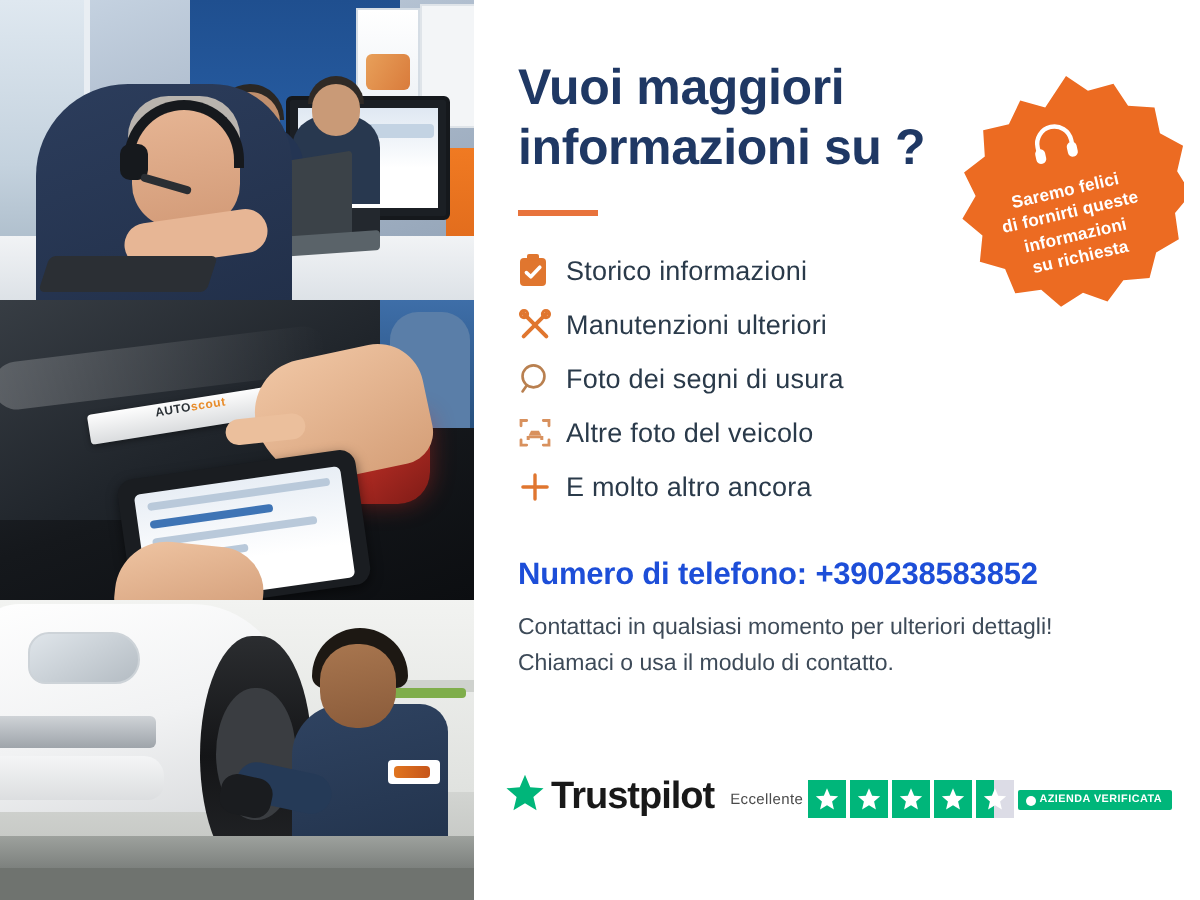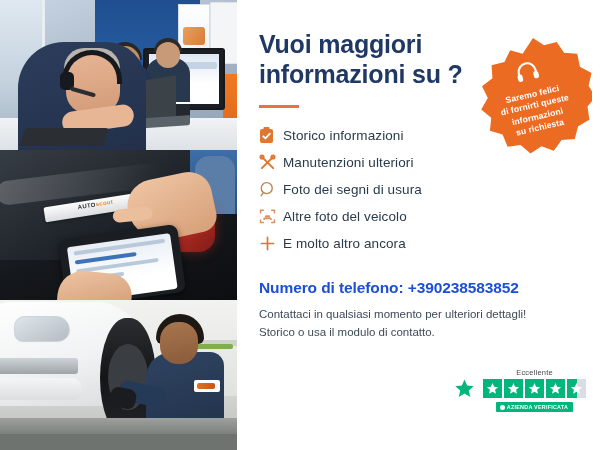--- a/index.html
+++ b/index.html
@@ -410,21 +410,21 @@
     align-items: center;
     gap: 8px;
   }
   .tp-logo { display: flex; align-items: center; gap: 3px; }
   .tp-name {
     font-size: 19px;
     font-weight: 700;
     color: #191919;
     letter-spacing: -.5px;
   }
-  .tp-right { display: flex; flex-direction: column; align-items: center; gap: 2px; text-align: center; }
+  .tp-right { display: flex; flex-direction: row; align-items: center; gap: 2px; text-align: center; }
   .tp-rating-word {
     font-size: 7.5px;
     color: #4a4a4a;
     letter-spacing: .2px;
     align-self: center;
   }
   .stars { display: flex; gap: 2px; }
   .star-box {
     width: 19px; height: 19px;
     background: #00b67a;
@@ -611,21 +611,21 @@
           </svg>
         </span>
         <span class="feature-label">E molto altro ancora</span>
       </li>
 
     </ul>
 
     <div class="phone-line">Numero di telefono: +390238583852</div>
     <div class="sub-line">
       <div>Contattaci in qualsiasi momento per ulteriori dettagli!</div>
-      <div>Storico o usa il modulo di contatto.</div>
+      <div>Chiamaci o usa il modulo di contatto.</div>
     </div>
 
     <div class="badge">
       <div class="burst"></div>
       <div class="inner">
         <span class="headset-icon">
           <svg width="24" height="22" viewBox="0 0 24 22" aria-hidden="true">
             <path d="M3.4 13.2 V11.2 a8.6 8.6 0 0 1 17.2 0 v2" fill="none" stroke="#ffffff" stroke-width="2.2" stroke-linecap="round"></path>
             <rect x="1.4" y="12.2" width="5" height="7.4" rx="2.4" fill="#ffffff"></rect>
             <rect x="17.6" y="12.2" width="5" height="7.4" rx="2.4" fill="#ffffff"></rect>
@@ -640,20 +640,21 @@
       </div>
     </div>
 
     <div class="trust">
       <div class="tp-logo">
         <span>
           <svg width="21" height="21" viewBox="0 0 24 24" aria-hidden="true">
             <path d="M12 1.6 l3 7.1 l7.6 .6 l-5.8 5 l1.8 7.5 l-6.6 -4 l-6.6 4 l1.8 -7.5 l-5.8 -5 l7.6 -.6 z" fill="#00b67a"></path>
           </svg>
         </span>
+        <span class="tp-name">Trustpilot</span>
       </div>
       <div class="tp-right">
         <span class="tp-rating-word">Eccellente</span>
         <div class="stars">
           <span class="star-box">
             <svg width="13" height="13" viewBox="0 0 24 24" aria-hidden="true">
                 <path d="M12 2 l2.9 6.9 l7.4 .6 l-5.6 4.9 l1.7 7.3 l-6.4 -3.9 l-6.4 3.9 l1.7 -7.3 l-5.6 -4.9 l7.4 -.6 z" fill="#ffffff"></path>
               </svg>
           </span>
           <span class="star-box">

